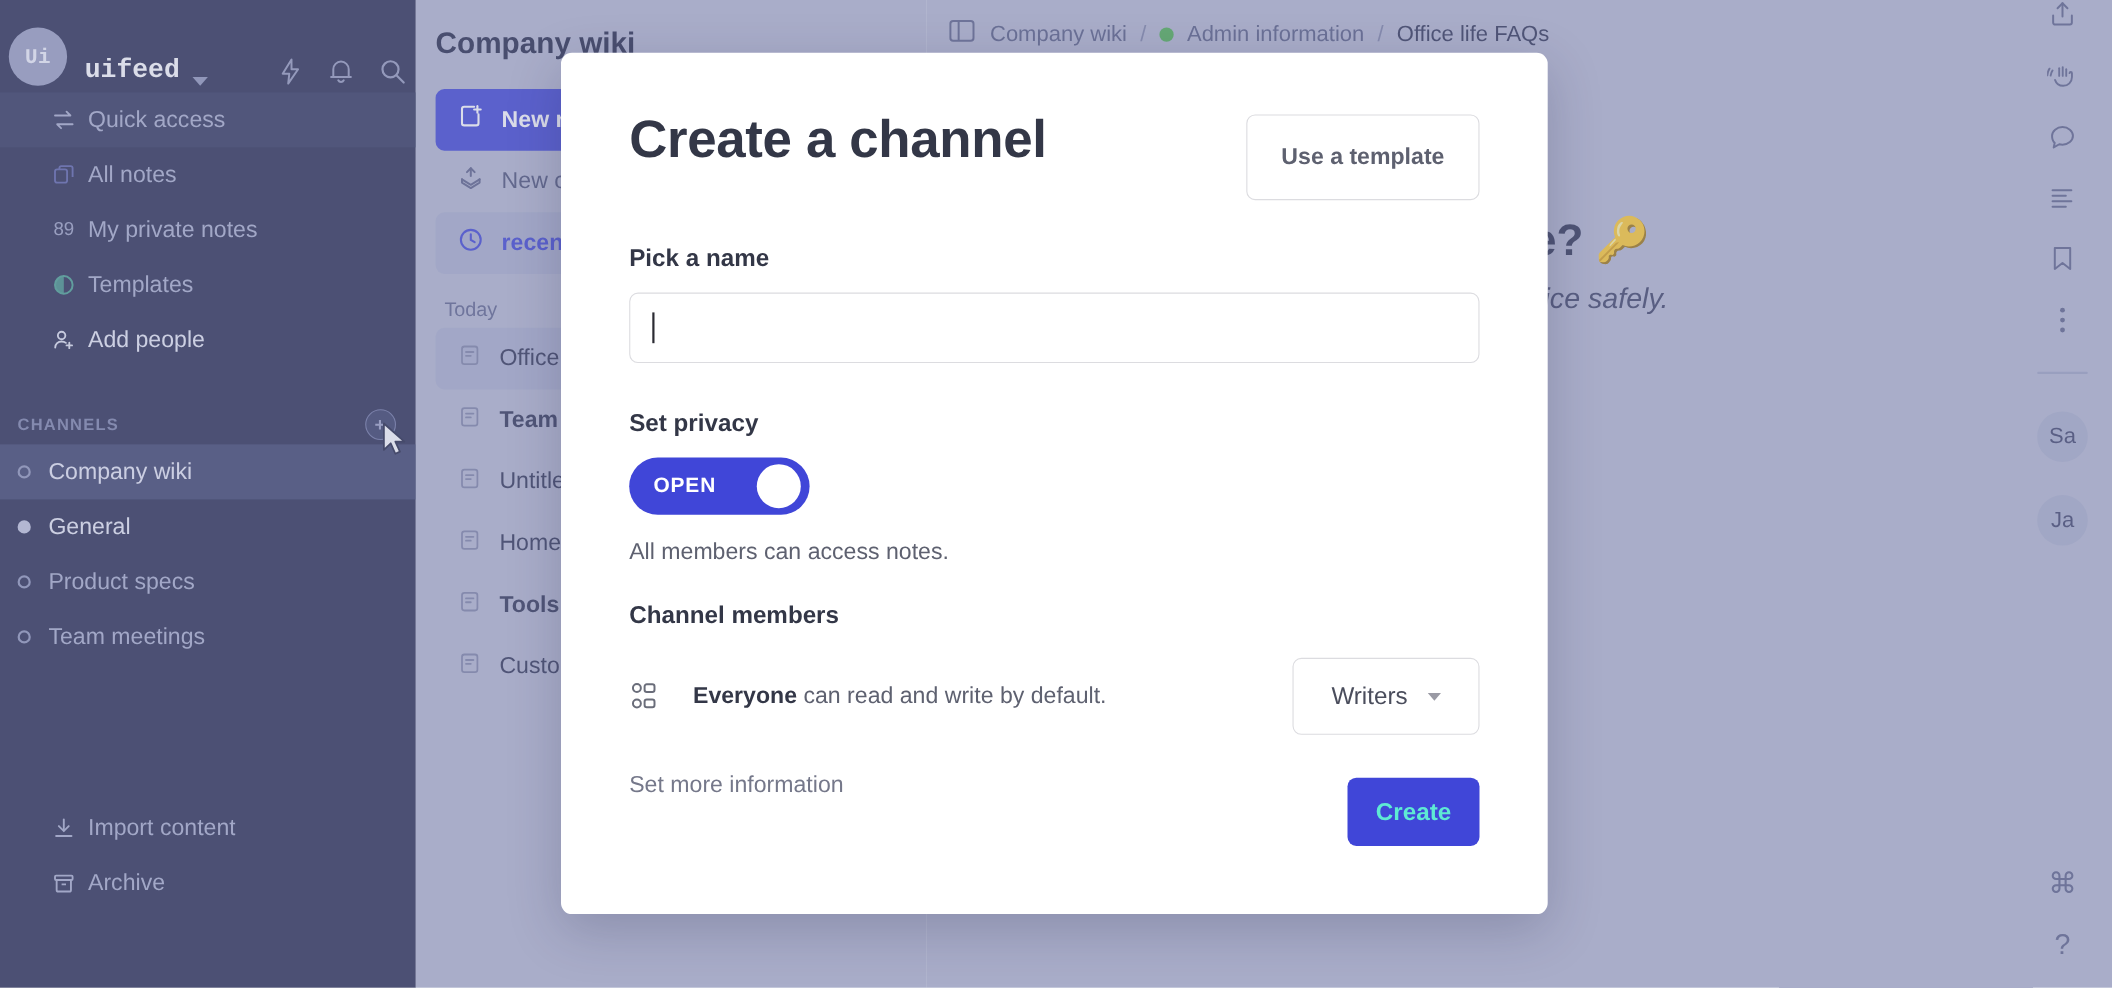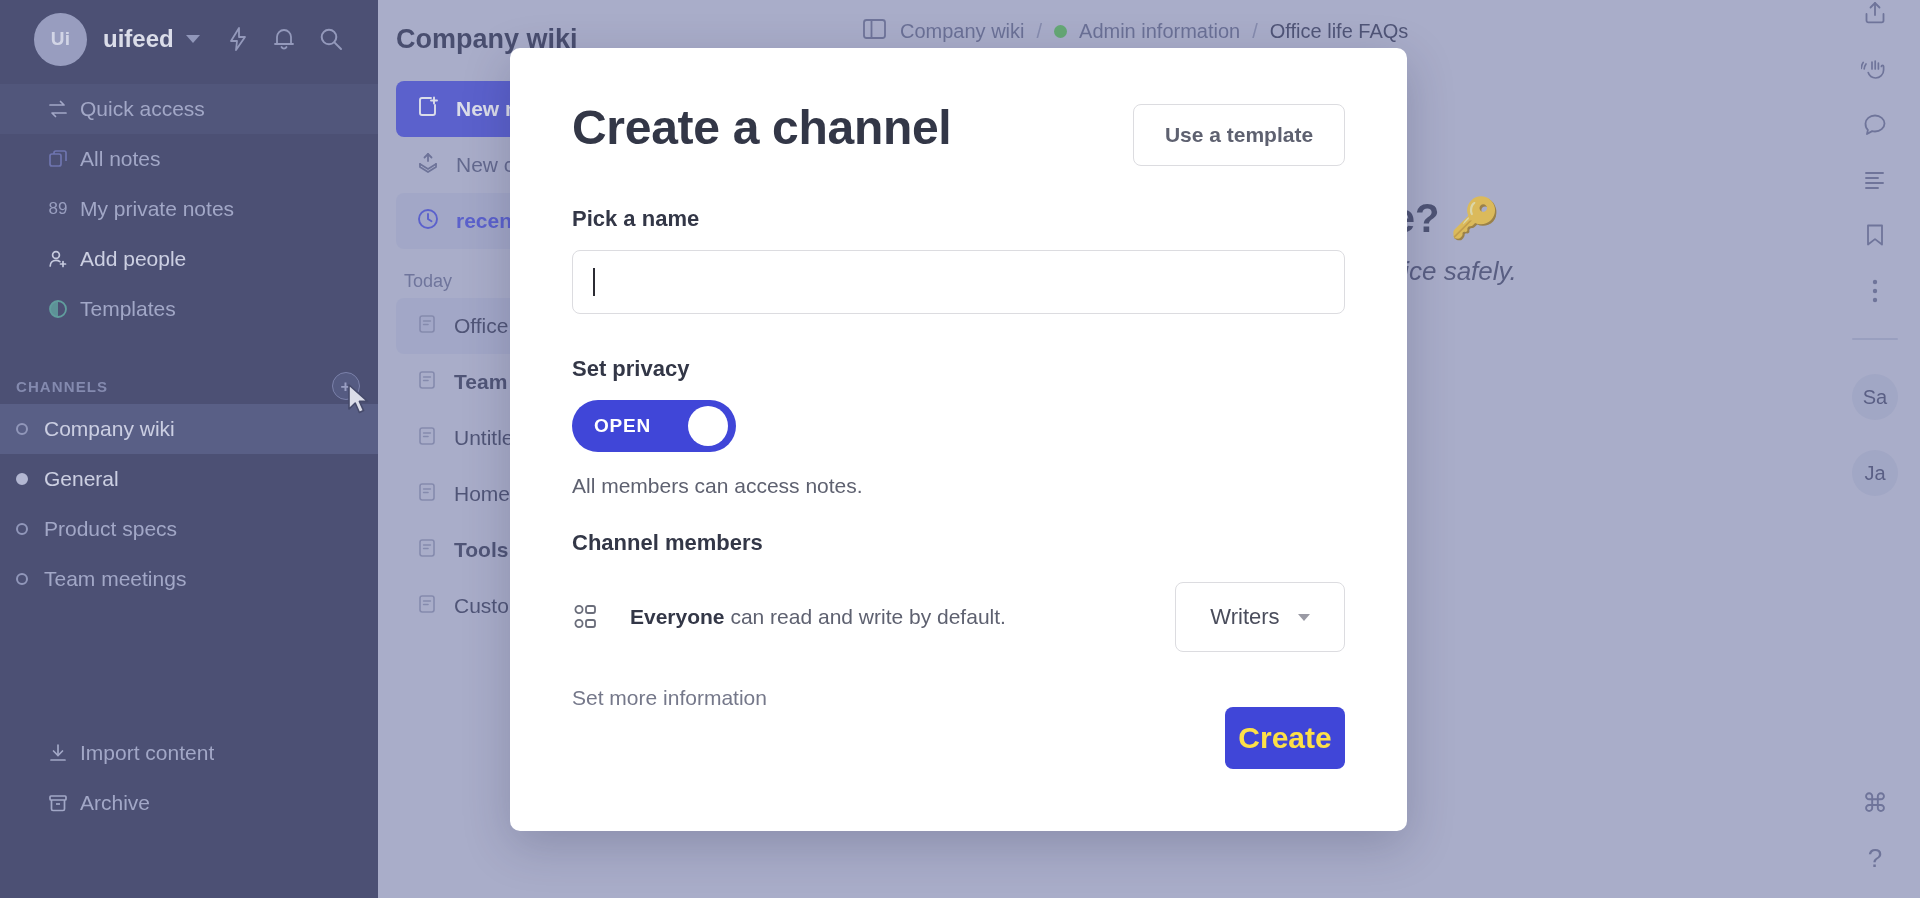--- a/index.html
+++ b/index.html
@@ -13,23 +13,24 @@
 
   
   .lsidebar {
     position: absolute; left: 0; top: 0;
     width: 378px; height: 898px;
     background: #262a4e;
     color: #aeb2cc;
     display: flex; flex-direction: column;
   }
   .ws-header {
-    display: flex; align-items: center;
-    height: 78px; padding: 0 34px;
+    display: flex; align-items: flex-end;
+    height: 78px; padding: 0 8px;
     gap: 0;
+    font-family: Liberation Mono, monospace;
   }
   .ws-avatar {
     width: 53px; height: 53px; border-radius: 50%;
     background: #9a9fc0; color: #f2f3fa;
     display: flex; align-items: center; justify-content: center;
     font-size: 19px; font-weight: 700; letter-spacing: .3px;
     flex: 0 0 auto;
   }
   .ws-name {
     margin-left: 16px; font-size: 24px; font-weight: 700; color: #ffffff;
@@ -178,21 +179,21 @@
     position: absolute; left: 510px; top: 48px;
     width: 897px; height: 783px;
     background: #ffffff; border-radius: 10px;
     box-shadow: 0 14px 48px rgba(30,34,70,.22);
     padding: 52px 62px 0 62px;
   }
   .m-head { display: flex; align-items: flex-start; }
   .m-title { font-size: 48px; font-weight: 700; color: #333747; letter-spacing: -.3px; }
   .btn-template {
     margin-left: auto; margin-top: 4px;
-    height: 62px; min-width: 212px; padding: 0 24px;
+    height: 78px; min-width: 212px; padding: 0 24px;
     border: 1px solid #dcdce0; border-radius: 8px; background: #fff;
     color: #5e6170; font-size: 21px; font-weight: 700;
     display: flex; align-items: center; justify-content: center;
     cursor: pointer;
   }
   .m-label { font-size: 22px; font-weight: 700; color: #333747; margin-top: 40px; }
   .m-input {
     margin-top: 18px; width: 100%; height: 64px;
     border: 1px solid #dcdce0; border-radius: 8px; background: #fff;
     display: flex; align-items: center; padding-left: 20px;
@@ -224,22 +225,22 @@
   }
   .role-select .car {
     width: 0; height: 0;
     border-left: 6px solid transparent; border-right: 6px solid transparent;
     border-top: 7px solid #9a9aa4;
   }
   .m-perm { font-size: 21px; color: #75788a; margin-top: 34px; cursor: pointer; }
   .btn-create {
     position: absolute; right: 62px; bottom: 62px;
     width: 120px; height: 62px; border-radius: 8px;
-    background: #4046d8; color: #fde047;
-    font-size: 30px; font-weight: 700;
+    background: #4046d8; color: #5eead4;
+    font-size: 22px; font-weight: 700;
     display: flex; align-items: center; justify-content: center;
     cursor: pointer;
   }
 </style>
 </head>
 <body>
 
 <div id="app">
 
   <div class="lsidebar">
@@ -292,40 +293,40 @@
         <span class="lbl">All notes</span>
       </div>
 
       <div class="lrow">
         <span class="ic">
           <span class="num">89</span>
         </span>
         <span class="lbl">My private notes</span>
       </div>
 
+      <div class="lrow">
+        <span class="ic">
+          <svg width="22" height="22" viewBox="0 0 22 22" fill="none">
+              <circle cx="11" cy="11" r="8" stroke="#47a08d" stroke-width="1.8"></circle>
+              <path d="M11 3 A8 8 0 0 0 11 19 Z" fill="#47a08d" opacity=".85"></path>
+            </svg>
+        </span>
+        <span class="lbl">Templates</span>
+      </div>
+
       <div class="lrow bright">
         <span class="ic">
           <svg width="22" height="22" viewBox="0 0 22 22" fill="none" stroke="#dfe2ef" stroke-width="1.7" stroke-linecap="round">
               <circle cx="9" cy="7" r="3.4"></circle>
               <path d="M3.2 18 c0-3.3 2.6-5.6 5.8-5.6 1.5 0 2.9.5 3.9 1.3"></path>
               <path d="M16 13.5 v5"></path>
               <path d="M13.5 16 h5"></path>
             </svg>
         </span>
         <span class="lbl">Add people</span>
-      </div>
-
-      <div class="lrow">
-        <span class="ic">
-          <svg width="22" height="22" viewBox="0 0 22 22" fill="none">
-              <circle cx="11" cy="11" r="8" stroke="#47a08d" stroke-width="1.8"></circle>
-              <path d="M11 3 A8 8 0 0 0 11 19 Z" fill="#47a08d" opacity=".85"></path>
-            </svg>
-        </span>
-        <span class="lbl">Templates</span>
       </div>
 
       <div class="sec-head">
         <span>CHANNELS</span>
         <span class="add-ch">
           <span>+</span>
           <span class="cursor-arrow">
             <svg width="26" height="34" viewBox="0 0 26 34">
                 <path d="M2 2 L2 26 L8.2 20 L12.4 29.5 L16.6 27.6 L12.4 18.4 L20.6 18.4 Z" fill="#ffffff" stroke="#1d2140" stroke-width="1.6" stroke-linejoin="round"></path>
               </svg>

